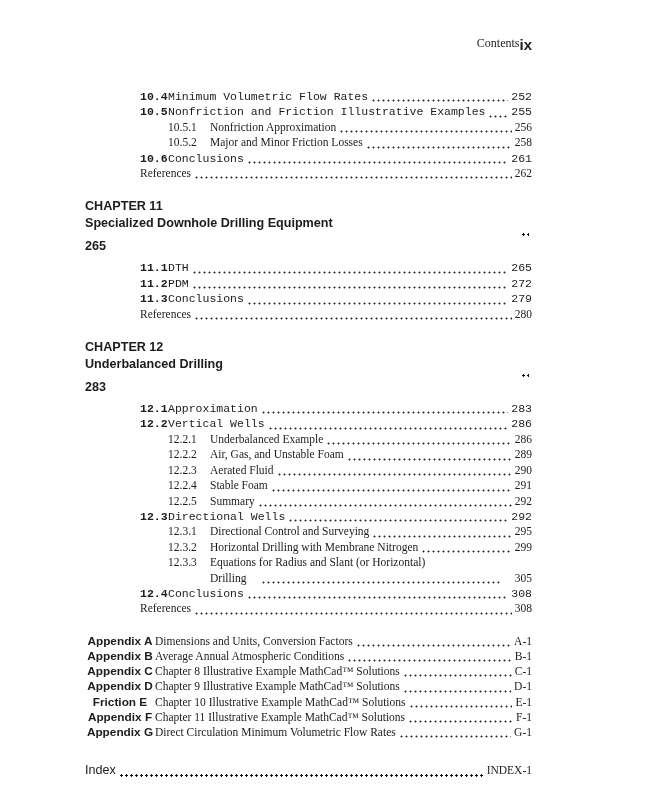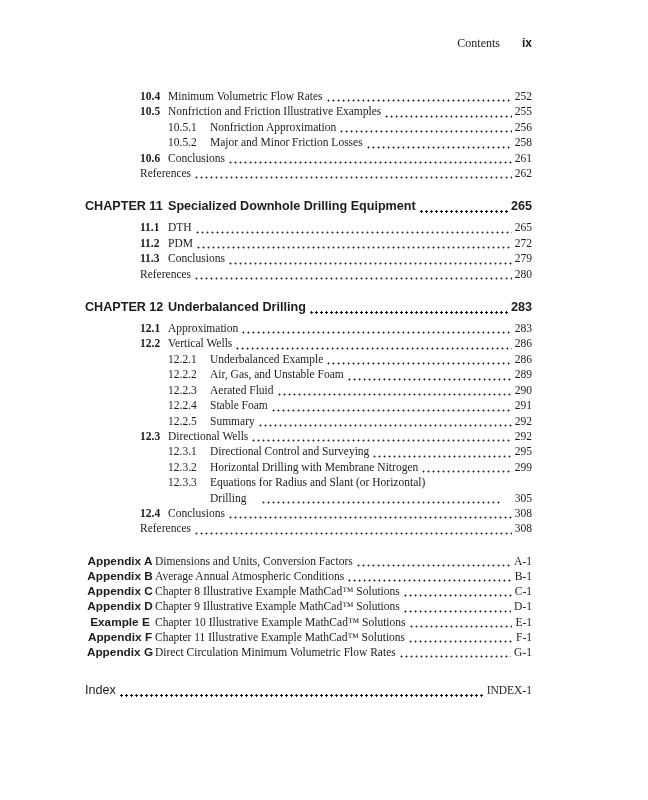--- a/index.html
+++ b/index.html
@@ -16,24 +16,23 @@
     background: #ffffff;
     overflow: hidden;
   }
   .running-head {
     position: absolute;
     top: 36px;
     right: 116px;
     font-size: 12px;
     display: flex;
     align-items: flex-start;
-    gap: 22px;
   }
   .running-head .rh-title { font-weight: normal; }
-  .running-head .rh-page { font-weight: bold; font-family: "Liberation Sans", sans-serif; font-size: 12px; }
+  .running-head .rh-page { font-weight: bold; font-family: "Liberation Sans", sans-serif; font-size: 15px; }
 
   .toc {
     position: absolute;
     top: 89px;
     left: 85px;
     width: 447px;
   }
   .row {
     display: flex;
     align-items: baseline;
@@ -51,39 +50,40 @@
     align-self: flex-end;
     height: 4px;
     margin: 0 3px 2px 3px;
     background-image: radial-gradient(circle, #2b2b2b 0.9px, transparent 1.1px);
     background-size: 5px 3px;
     background-repeat: repeat-x;
     background-position: 0 100%;
   }
 
   
-  .entry { padding-left: 55px; }
+  .entry { padding-left: 55px; font-family: Liberation Mono, monospace; }
   .entry .num { width: 28px; font-weight: bold; }
 
   
   .sub { padding-left: 83px; }
   .sub .num { width: 42px; }
 
   
   .cont { padding-left: 125px; gap: 12px; }
 
   
   .refs { padding-left: 55px; }
 
   
   .chapter {
     font-family: "Liberation Sans", sans-serif;
     font-weight: bold;
     font-size: 12.6px;
     line-height: 17px;
+    flex-direction: column;
   }
   .chapter .num { width: 83px; }
   .chapter .leader {
     background-image: radial-gradient(circle, #111 1.1px, transparent 1.3px);
     background-size: 5px 3px;
   }
 
   
   .appendix { line-height: 15.2px; }
   .appendix .num {
@@ -294,21 +294,21 @@
         <span class="leader"></span>
         <span class="page-num">C-1</span>
       </div>
       <div class="row appendix">
         <span class="num">Appendix D</span>
         <span class="title">Chapter 9 Illustrative Example MathCad™ Solutions</span>
         <span class="leader"></span>
         <span class="page-num">D-1</span>
       </div>
       <div class="row appendix">
-        <span class="num">Example E</span>
+        <span class="num">Friction E</span>
         <span class="title">Chapter 10 Illustrative Example MathCad™ Solutions</span>
         <span class="leader"></span>
         <span class="page-num">E-1</span>
       </div>
       <div class="row appendix">
         <span class="num">Appendix F</span>
         <span class="title">Chapter 11 Illustrative Example MathCad™ Solutions</span>
         <span class="leader"></span>
         <span class="page-num">F-1</span>
       </div>

